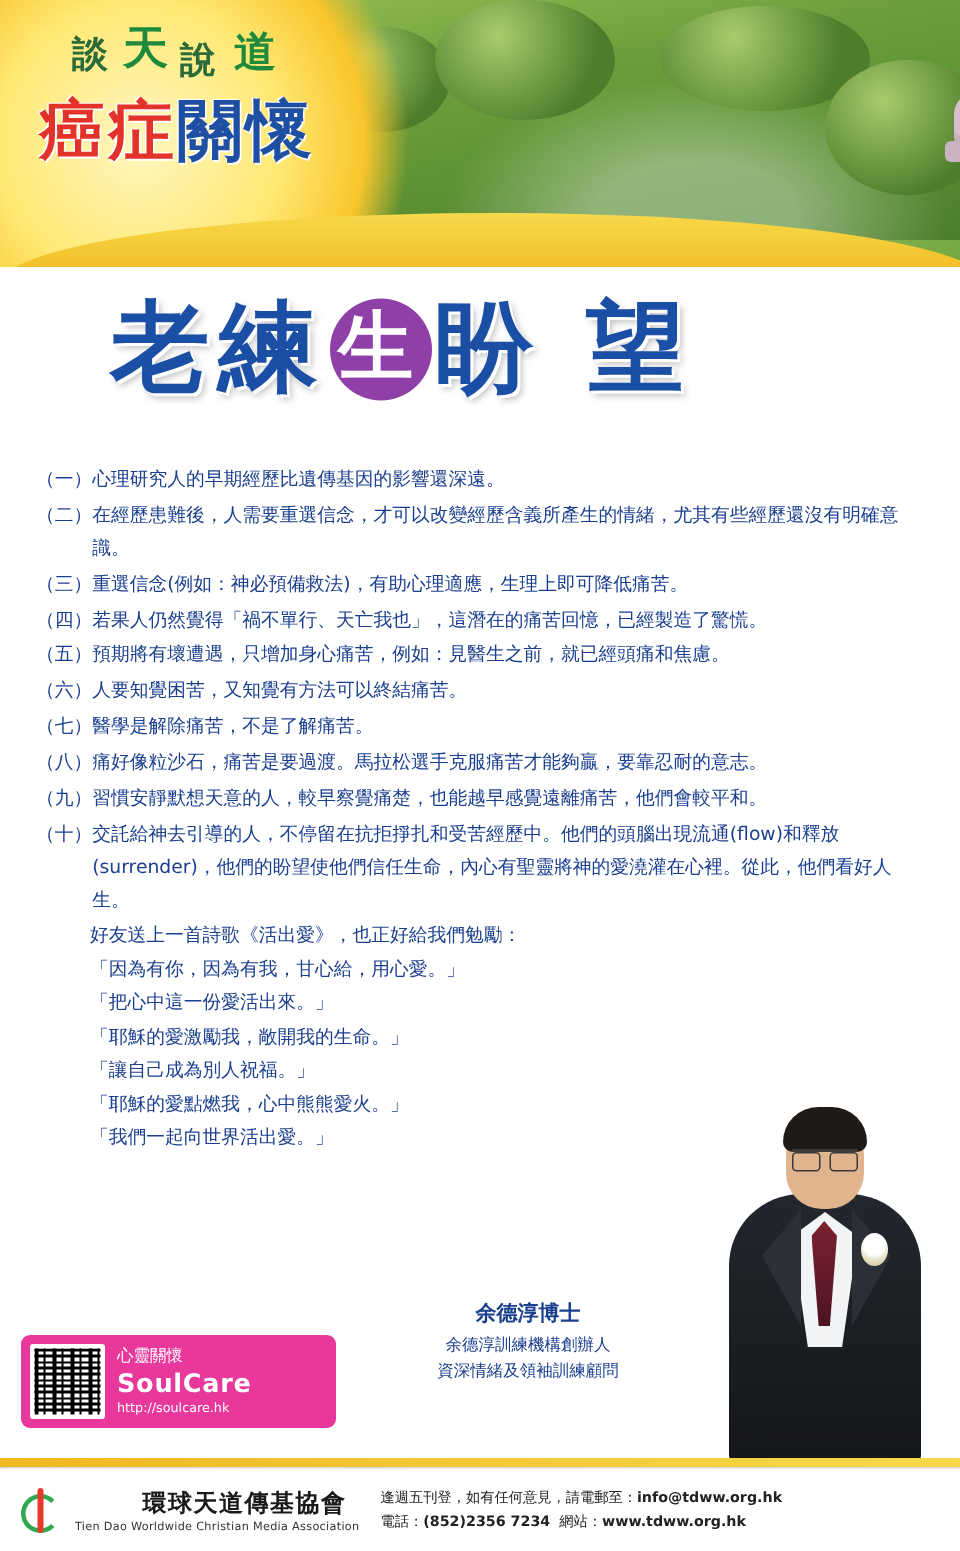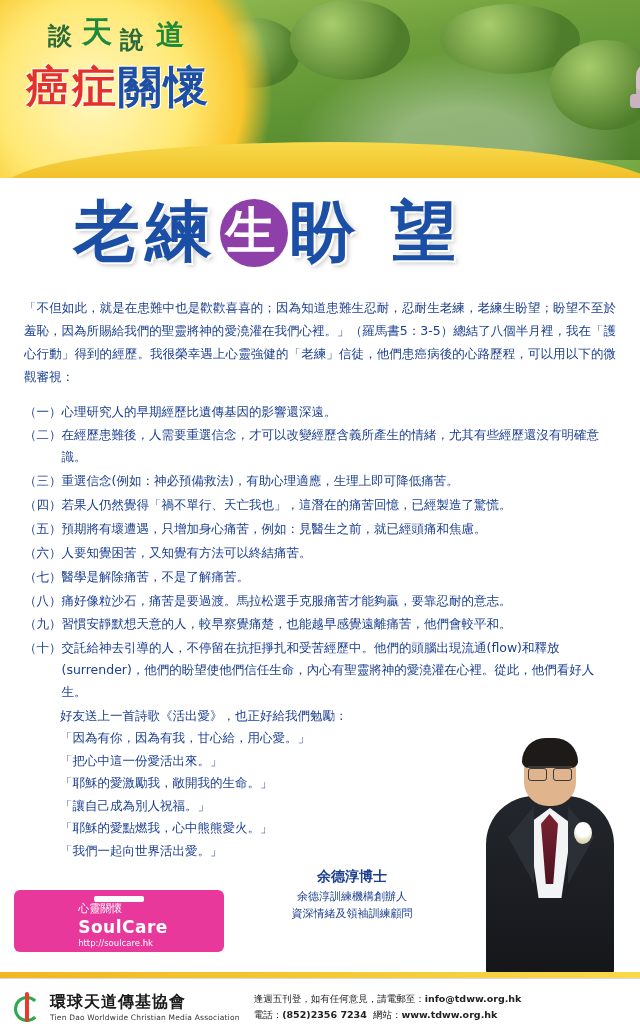--- a/index.html
+++ b/index.html
@@ -159,21 +159,21 @@
   .p-lapel-l, .p-lapel-r {
     position:absolute; top:96px; width:26px; height:78px; background:#2b2f36;
   }
   .p-lapel-l { left:30px; clip-path:polygon(100% 0,100% 100%,0 40%); }
   .p-lapel-r { left:90px; clip-path:polygon(0 0,0 100%,100% 40%); }
 
   
   .soulcare {
     position:absolute; left:14px; top:890px; width:210px; height:62px;
     background:#e8389b; border-radius:6px;
-    display:flex; align-items:center; padding:6px;flex-direction:column;
+    display:flex; align-items:center; padding:6px;
   }
   .qr {
     width:50px; height:50px; background:#ffffff; padding:3px; border-radius:2px;
   }
   .qr-grid {
     width:100%; height:100%;
     background-image:
       linear-gradient(90deg,#000 25%,transparent 25%,transparent 50%,#000 50%,#000 62%,transparent 62%),
       linear-gradient(#000 18%,transparent 18%,transparent 36%,#000 36%,#000 48%,transparent 48%,transparent 70%,#000 70%,#000 82%,transparent 82%);
     background-size:12px 12px, 12px 12px;
@@ -204,21 +204,21 @@
     width:30px; height:34px; position:relative; margin-right:8px; flex:0 0 auto;
   }
   .foot-logo .arc {
     position:absolute; left:2px; top:6px; width:26px; height:26px;
     border:3px solid #2fa84f; border-radius:50%; border-right-color:transparent;
   }
   .foot-logo .stem {
     position:absolute; left:13px; top:2px; width:4px; height:30px; background:#e8392b; border-radius:2px;
   }
   .foot-names { flex:0 0 auto; margin-right:14px; }
-  .foot-names .cn { font-size:16px; font-weight:bold; color:#1a1a1a; letter-spacing:1px; }
+  .foot-names .cn { font-size:16px; font-weight:bold; color:#1a1a1a; letter-spacing:1px;margin-left:45px; }
   .foot-names .en { font-size:7.5px; color:#333; letter-spacing:.2px; }
   .foot-contact { font-size:9.5px; color:#222; line-height:1.6; }
   .foot-contact .b { font-weight:bold; }
   .rule {
     position:absolute; left:0; bottom:56px; width:640px; height:6px;
     background:linear-gradient(90deg,#f0b820,#f7d94a);
   }
 </style>
 </head>
 <body>
@@ -248,21 +248,20 @@
   </div>
 
   <div class="banner-bottom-wave"></div>
 </div>
 
 <div class="main-title">
   <span>老練</span><span class="circ">生</span><span>盼 望</span>
 </div>
 
 <div class="content">
-  <div class="para">「不但如此，就是在患難中也是歡歡喜喜的；因為知道患難生忍耐，忍耐生老練，老練生盼望；盼望不至於羞恥，因為所賜給我們的聖靈將神的愛澆灌在我們心裡。」（羅馬書5：3-5）總結了八個半月裡，我在「護心行動」得到的經歷。我很榮幸遇上心靈強健的「老練」信徒，他們患癌病後的心路歷程，可以用以下的微觀審視：</div>
 
   <div class="list">
     <div class="li">
       <span class="num">（一）</span>
       <span class="txt">心理研究人的早期經歷比遺傳基因的影響還深遠。</span>
     </div>
     <div class="li">
       <span class="num">（二）</span>
       <span class="txt">在經歷患難後，人需要重選信念，才可以改變經歷含義所產生的情緒，尤其有些經歷還沒有明確意識。</span>
     </div>

